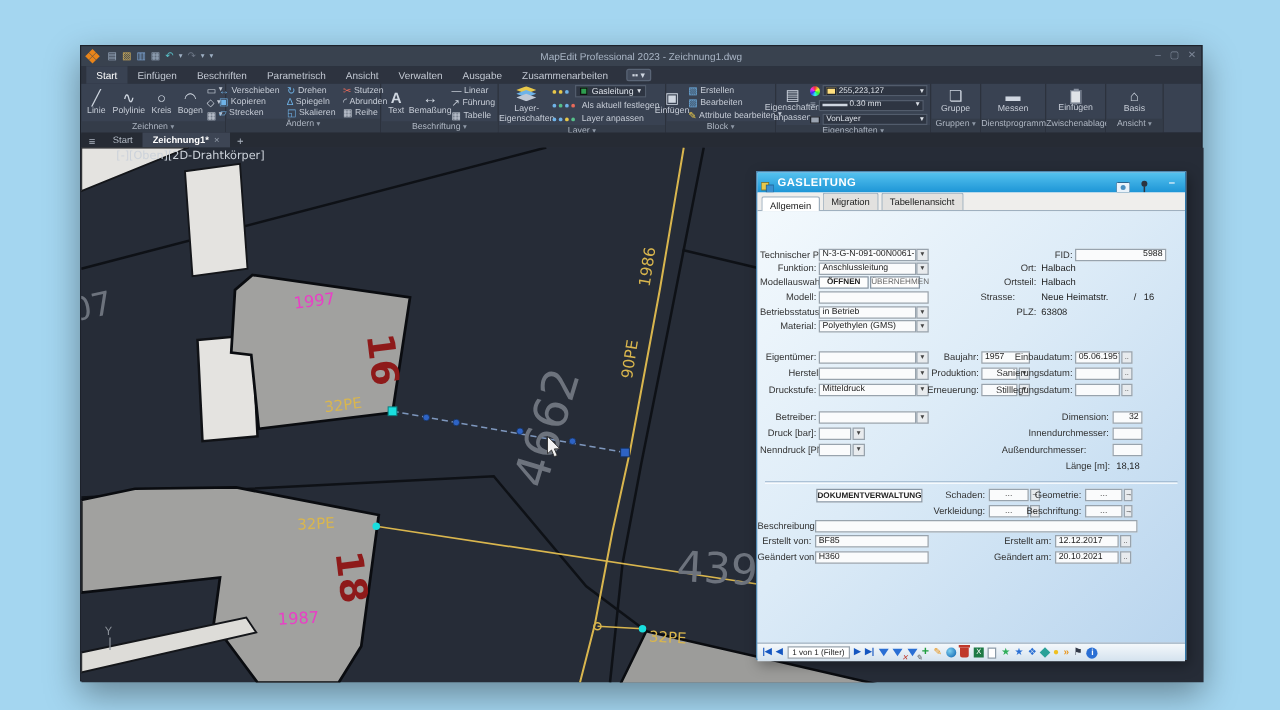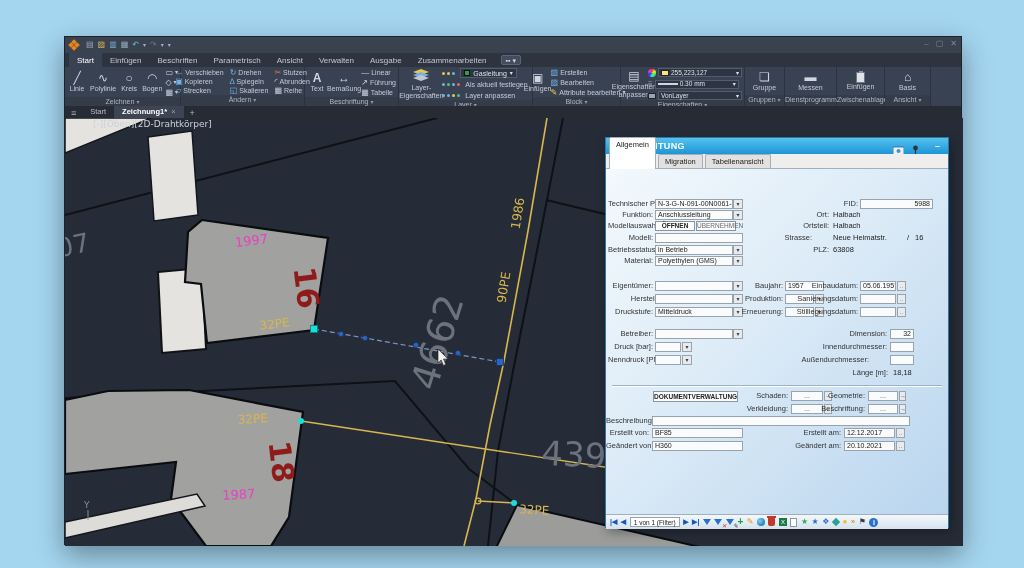--- a/index.html
+++ b/index.html
@@ -57,21 +57,21 @@
   
   .canvas { position:absolute; left:0; top:81px; width:898px; height:428px; }
   
   .dlg { position:absolute; left:540px; top:100px; width:344px; height:391px; border:1px solid #2e75a8; box-shadow:2px 4px 10px rgba(0,0,0,.35); background:#e8f1fa; }
   .dtitle { position:absolute; left:0; top:0; width:100%; height:16px; background:linear-gradient(#55c2ef,#1d95d6); display:flex; align-items:center; }
   .dtitle .tx { font-size:9px; font-weight:bold; color:#fff; letter-spacing:.4px; margin-left:3px; }
   .dico { width:10px; height:10px; margin-left:3px; }
   .dtico { position:absolute; top:3px; }
   .dtabs { position:absolute; left:0; top:16px; width:100%; height:15px; background:#efeeec; border-bottom:1px solid #9fb0bf; display:flex; align-items:flex-end; padding-left:3px; }
   .dtab { font-size:7.5px; color:#222; padding:2px 6px; border:1px solid #9fb0bf; border-bottom:none; background:#e2e1df; margin-right:2px; border-radius:2px 2px 0 0; }
-  .dtab.active { background:#fff; position:relative; top:1px; padding-bottom:20px; }
+  .dtab.active { background:#fff; position:relative; top:1px; padding-bottom:0; }
   .dbody { position:absolute; left:0; top:31px; width:100%; height:345px; background:linear-gradient(135deg,#f3f9fd 0%,#dcebf7 45%,#b9d5ee 100%); }
   .lbl { position:absolute; font-size:7.5px; line-height:10px; color:#333; text-align:right; white-space:nowrap; }
   .txt { position:absolute; font-size:7.5px; line-height:10px; color:#222; white-space:nowrap; }
   .fld { position:absolute; height:10px; background:#fafbfc; border:1px solid #98a3ad; font-size:7px; line-height:8px; color:#222; padding:0 2px; white-space:nowrap; overflow:hidden; }
   .fld.ra { text-align:right; }
   .fld.ctr { text-align:center; color:#555; }
   .ddb { position:absolute; height:10px; background:#e8ebee; border:1px solid #98a3ad; font-size:6px; line-height:8px; color:#444; text-align:center; }
   .pbtn { position:absolute; height:10px; background:#fdfdfd; border:1px solid #8796a4; font-size:6.5px; line-height:8px; color:#222; text-align:center; font-weight:bold; }
   .sep { position:absolute; left:6px; width:330px; height:2px; border-top:1px solid #9ab4cc; border-bottom:1px solid #fff; }
   .dtool { position:absolute; left:0; top:376px; width:100%; height:15px; background:linear-gradient(#f4f8fb,#d4e2ee); border-top:1px solid #9fb0bf; display:flex; align-items:center; padding-left:4px; gap:3.5px; }
@@ -105,20 +105,21 @@
         <span>▤</span>
         <span style="color:#d8b45a">▨</span>
         <span style="color:#7fa8d8">▥</span>
         <span>▦</span>
         <span style="color:#59c0c8">↶</span>
         <span style="font-size:6px">▾</span>
         <span style="color:#6c7686">↷</span>
         <span style="font-size:6px">▾</span>
         <span style="font-size:6px">▾</span>
       </div>
+      <div class="wtitle">MapEdit Professional 2023 - Zeichnung1.dwg</div>
       <div class="wctl">
         <span>–</span>
         <span>▢</span>
         <span>✕</span>
       </div>
     </div>
 
     <div class="rtabs">
       <div class="rtab active">Start</div>
       <div class="rtab">Einfügen</div>

